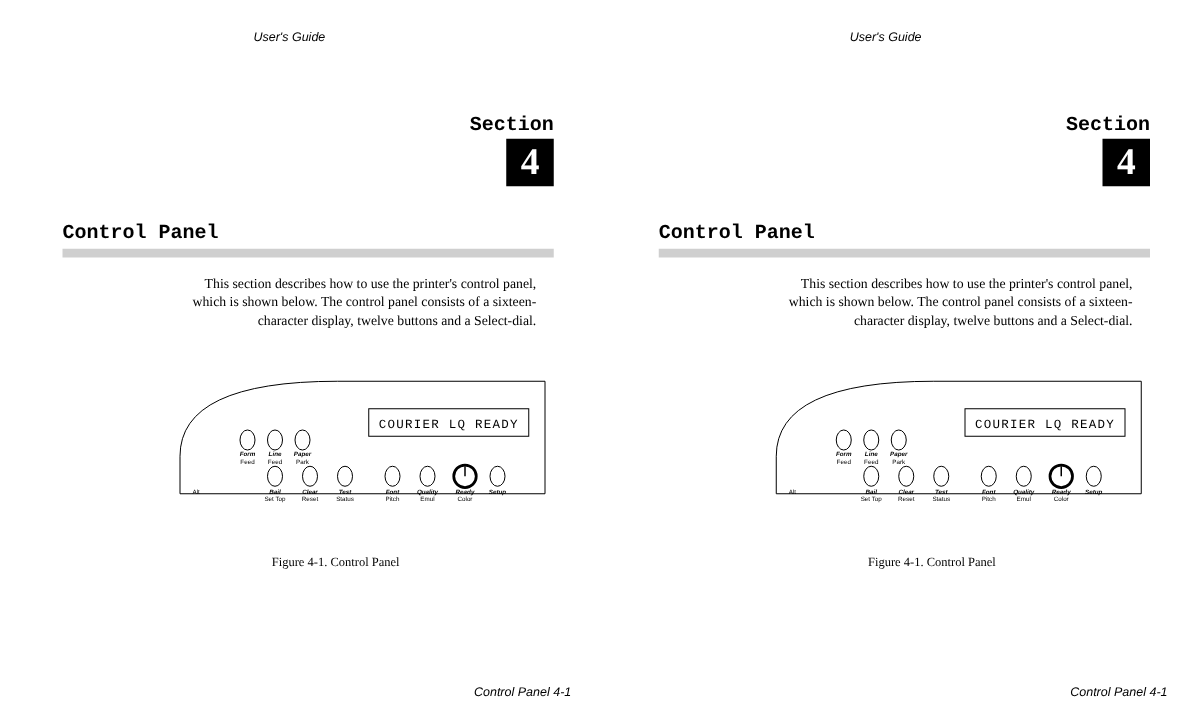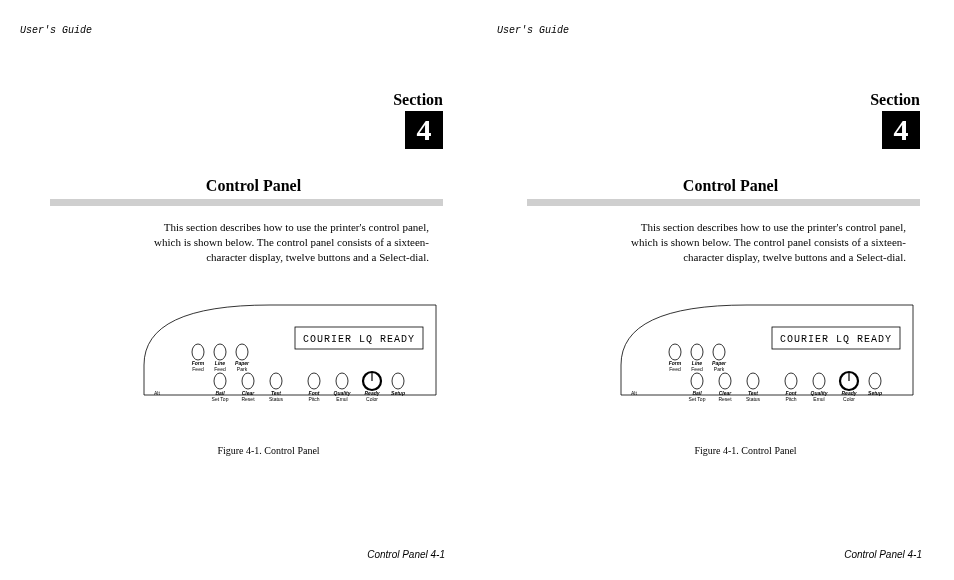--- a/index.html
+++ b/index.html
@@ -12,57 +12,56 @@
     display: flex;
     overflow: hidden;
   }
   .page {
     width: 477px;
     height: 580px;
     position: relative;
     padding: 25px 20px 20px 20px;
   }
   .header-label {
-    text-align: left;
+    text-align: center;
     font-style: italic;
     font-size: 10px;
-    font-family: Liberation Mono, monospace;
+    font-family: Liberation Sans, sans-serif;
     margin-right: 14px;
     margin-bottom: 55px;
   }
   .section-block {
     text-align: right;
     margin-right: 14px;
     margin-bottom: 28px;
   }
   .section-word {
-    font-family: Liberation Serif, serif;
+    font-family: Liberation Mono, monospace;
     font-weight: bold;
     font-size: 16px;
     margin-bottom: 2px;
   }
   .section-num-box {
     display: inline-block;
     background: #000;
     color: #fff;
     font-family: "Times New Roman", serif;
     font-weight: bold;
     font-size: 30px;
     width: 38px;
     height: 38px;
     text-align: center;
     line-height: 38px;
   }
   .title {
-    font-family: Liberation Serif, serif;
+    font-family: Liberation Mono, monospace;
     font-weight: bold;
     font-size: 16px;
     margin-left: 30px;
     margin-bottom: 4px;
-    text-align: center;
   }
   .title-rule {
     height: 7px;
     background: #cfcfcf;
     margin: 0 14px 14px 30px;
   }
   .intro {
     font-size: 11px;
     line-height: 1.35;
     margin-left: 120px;
@@ -84,21 +83,21 @@
   .btn-label .bot { font-weight: normal; }
   .caption {
     font-size: 10px;
     text-align: center;
     margin-top: 35px;
     margin-left: -60px;
   }
   .footer {
     position: absolute;
     bottom: 20px;
-    right: 32px;
+    right: 20px;
     font-style: italic;
     font-size: 10px;
     font-family: Arial, sans-serif;
   }
 </style>
 </head>
 <body>
 
 <div class="page">
   <div class="header-label">User's Guide</div>

